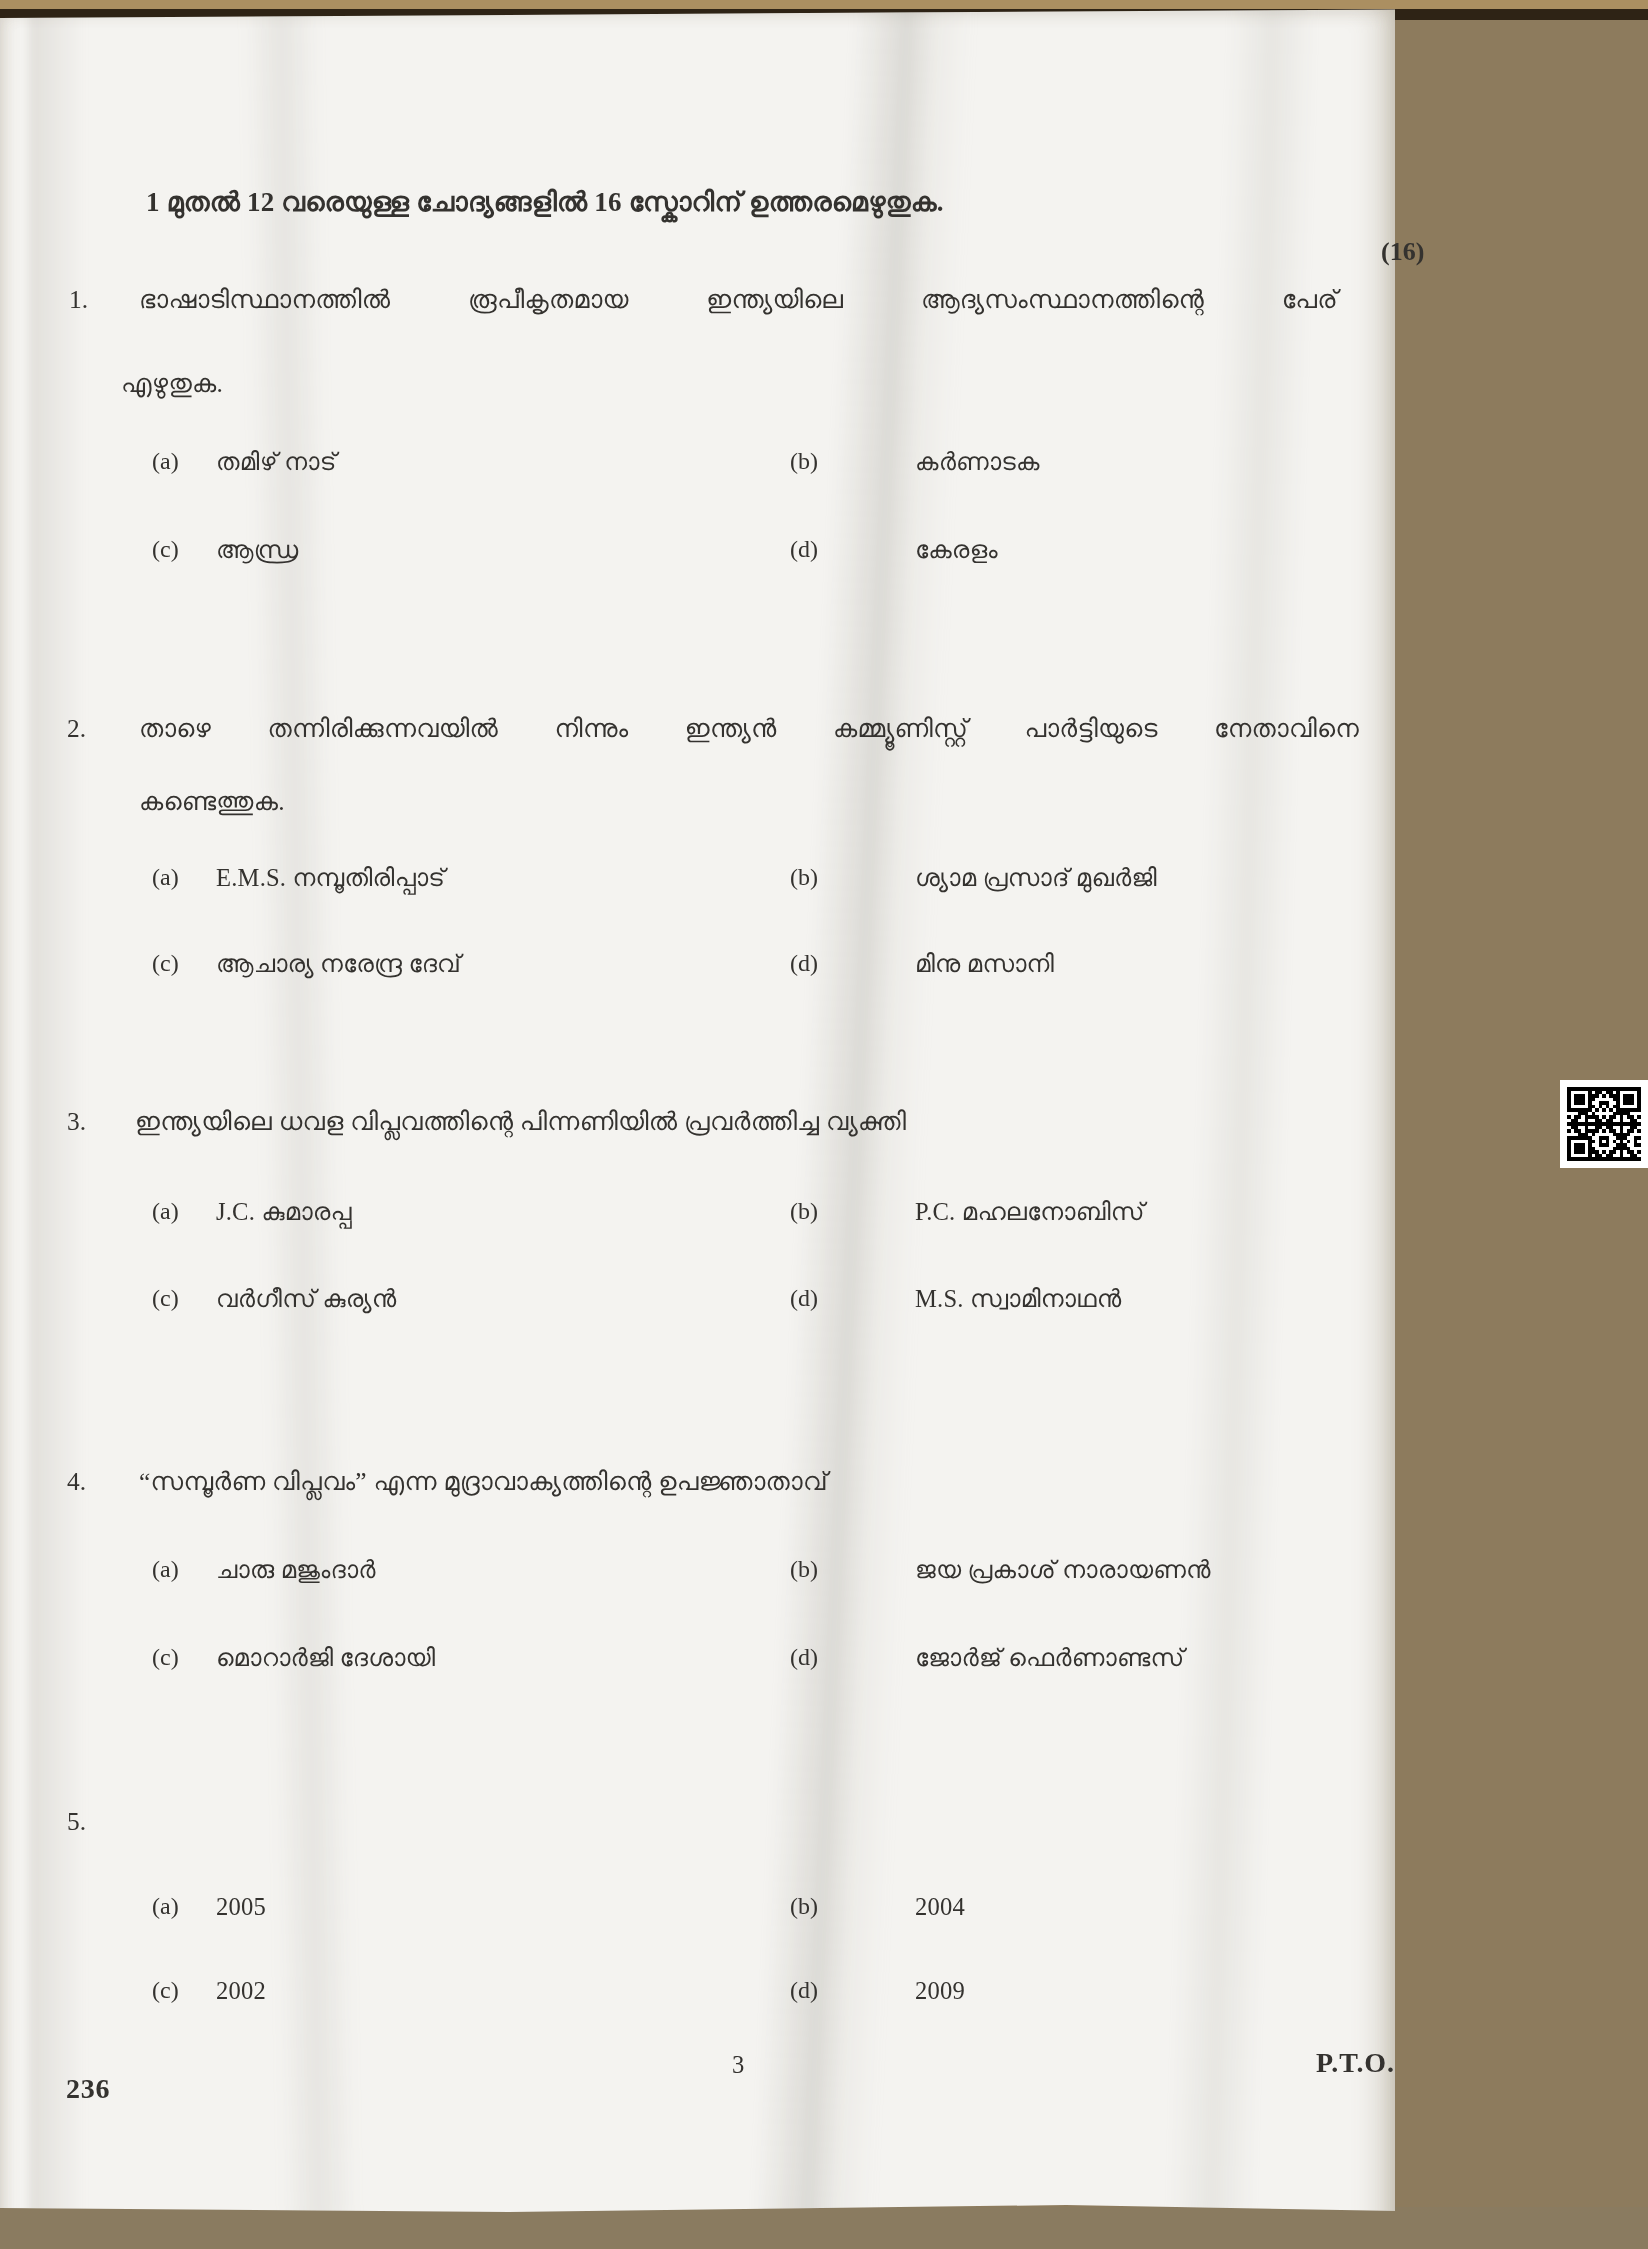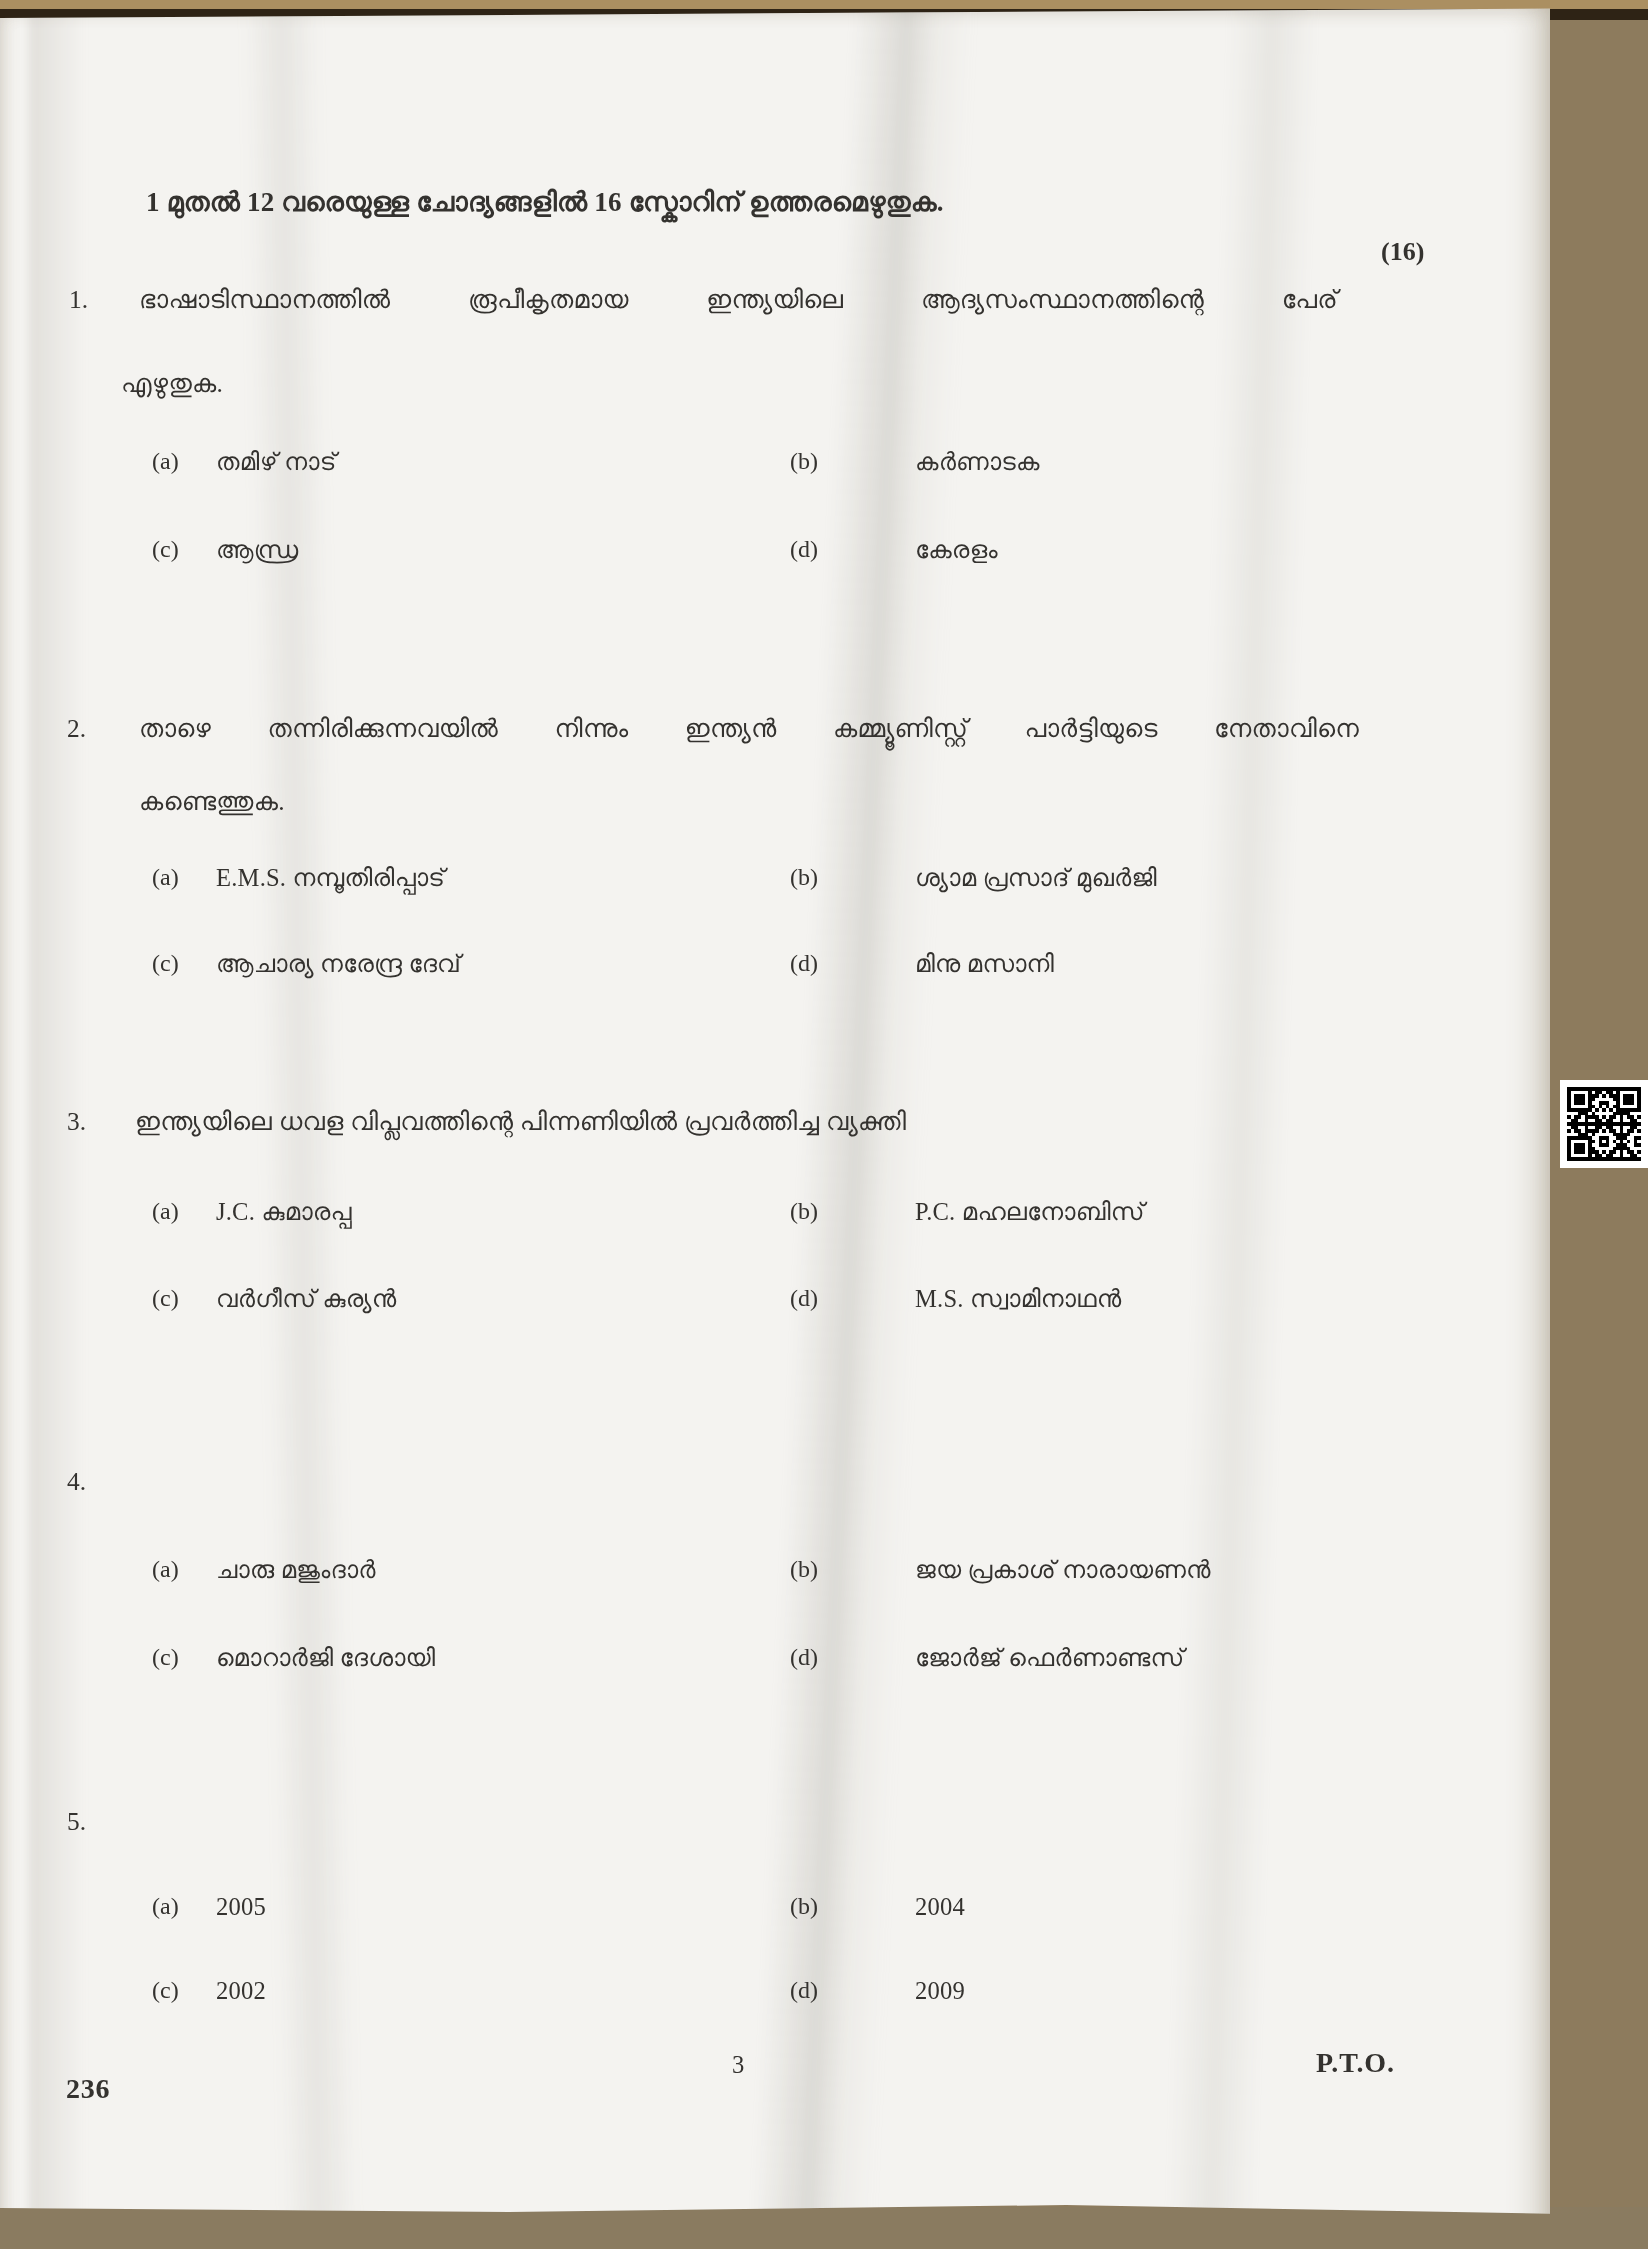--- a/index.html
+++ b/index.html
@@ -8,21 +8,21 @@
     background:var(--backdrop,#8d7b5d);
     font-family:"Liberation Serif","DejaVu Serif",serif;
     color:var(--text,#34322f);
   }
   .bg-strip{position:absolute;left:0;right:0;}
   #bg-top{top:0;height:19.7px;background:linear-gradient(to bottom,#ab8f61 0 9px,#2e2315 9px 19.7px);}
   #bg-right{top:0;bottom:0;right:0;width:38px;background:linear-gradient(90deg,#93825f,#8a7850);}
   #bg-bottom{bottom:0;height:43px;background:#8a7b60;}
 
   #paper{
-    position:absolute;left:0;top:0;width:1550px;height:2250px;
+    position:absolute;left:0;top:0;width:1395px;height:2250px;
     background:var(--paper,#f4f3f0);
     clip-path:polygon(0 18px,1613px 8.2px,1616px 1107px,1622px 2215px,1066px 2205px,509px 2212px,0 2208px);
     box-shadow:inset -16.4px 0 28px rgba(120,105,75,.22), inset 0 -11.5px 21.3px rgba(120,105,75,.16), inset 0 13px 16.4px rgba(110,95,65,.14);
   }
   .crease{position:absolute;top:0;bottom:0;pointer-events:none;}
   #crease-main{left:853px;width:123px;background:linear-gradient(90deg,transparent,rgba(168,166,158,.32) 45%,rgba(200,198,190,.14) 70%,transparent);transform:rotate(2.6deg);transform-origin:50% 0;filter:blur(4.1px);}
   #crease-left{left:242px;width:78px;background:linear-gradient(90deg,transparent,rgba(175,173,165,.20) 50%,transparent);transform:rotate(-1deg);transform-origin:50% 0;filter:blur(4.9px);}
   #crease-right{left:1226px;width:94px;background:linear-gradient(90deg,transparent,rgba(175,173,165,.18) 50%,transparent);transform:rotate(1.6deg);transform-origin:50% 0;filter:blur(4.9px);}
   #crease-edge{left:29px;width:57px;background:linear-gradient(90deg,rgba(160,155,145,.22),transparent);filter:blur(4.1px);}
 
@@ -104,20 +104,21 @@
     <span class="opt-text optB-text">P.C. മഹലനോബിസ്</span>
   </div>
   <div class="opt-row" style="top:1285px;">
     <span class="opt-label optA-label">(c)</span>
     <span class="opt-text optA-text">വർഗീസ് കുര്യൻ</span>
     <span class="opt-label optB-label">(d)</span>
     <span class="opt-text optB-text">M.S. സ്വാമിനാഥൻ</span>
   </div>
 
   <div class="abs qnum" style="left:67px;top:1467px;">4.</div>
+  <div class="abs ml" style="left:139px;top:1467px;">“സമ്പൂർണ വിപ്ലവം” എന്ന മുദ്രാവാക്യത്തിന്റെ ഉപജ്ഞാതാവ്</div>
   <div class="opt-row" style="top:1556px;">
     <span class="opt-label optA-label">(a)</span>
     <span class="opt-text optA-text">ചാരു മജുംദാർ</span>
     <span class="opt-label optB-label">(b)</span>
     <span class="opt-text optB-text">ജയ പ്രകാശ് നാരായണൻ</span>
   </div>
   <div class="opt-row" style="top:1644px;">
     <span class="opt-label optA-label">(c)</span>
     <span class="opt-text optA-text">മൊറാർജി ദേശായി</span>
     <span class="opt-label optB-label">(d)</span>

